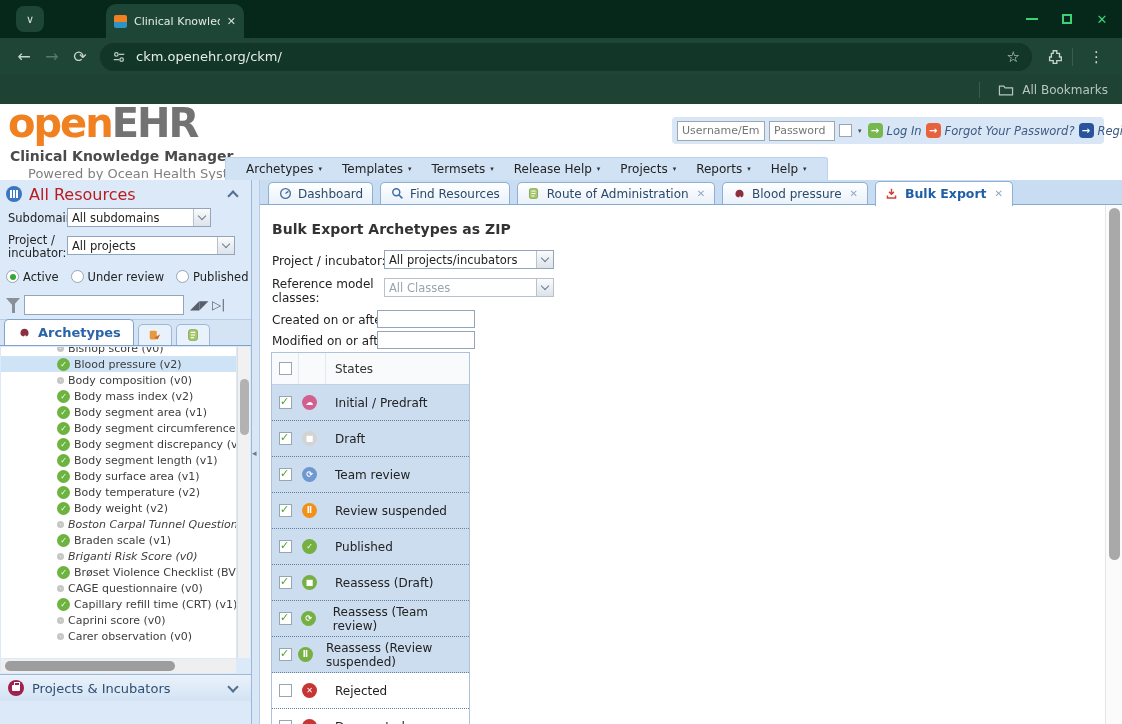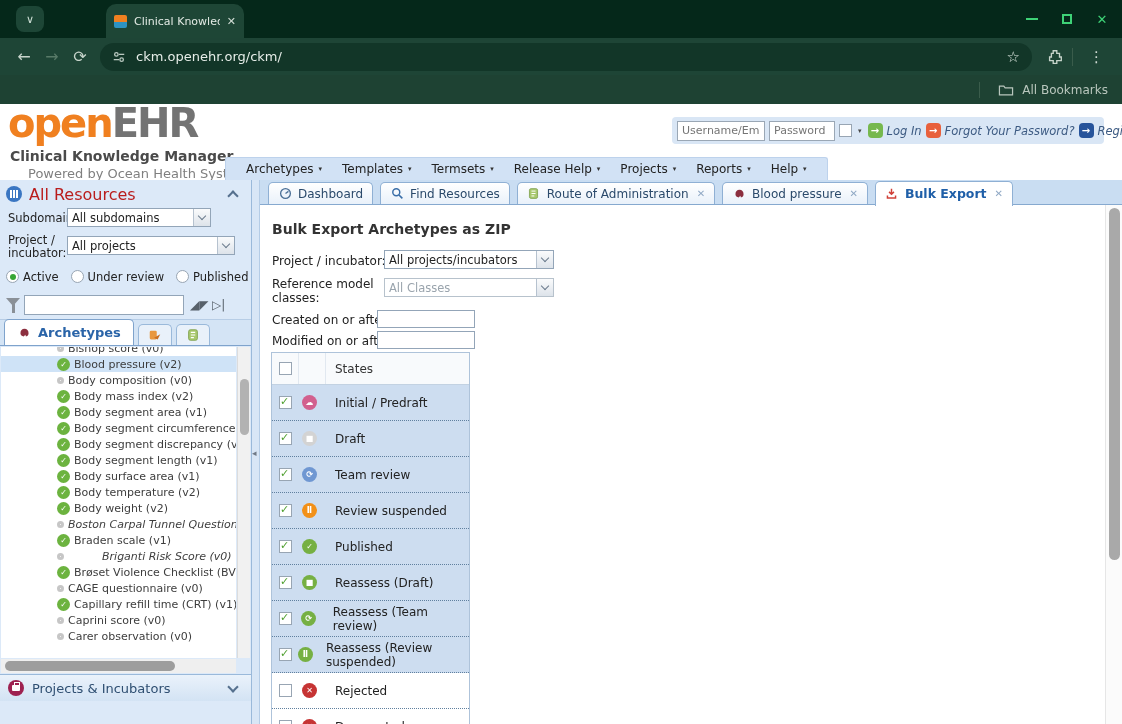--- a/index.html
+++ b/index.html
@@ -381,21 +381,21 @@
           <div class="trow">
             <span class="st-dr"></span>
             <span style="font-style: italic;">Boston Carpal Tunnel Questionnaire .</span>
           </div>
           <div class="trow">
             <span class="st-pub">✓</span>
             <span>Braden scale (v1)</span>
           </div>
           <div class="trow">
             <span class="st-dr"></span>
-            <span style="font-style: italic; margin-left: 34px;">Briganti Risk Score (v0)</span>
+            <span style="font-style: italic;">Briganti Risk Score (v0)</span>
           </div>
           <div class="trow">
             <span class="st-pub">✓</span>
             <span>Brøset Violence Checklist (BVC) (v1)</span>
           </div>
           <div class="trow">
             <span class="st-dr"></span>
             <span>CAGE questionnaire (v0)</span>
           </div>
           <div class="trow">

